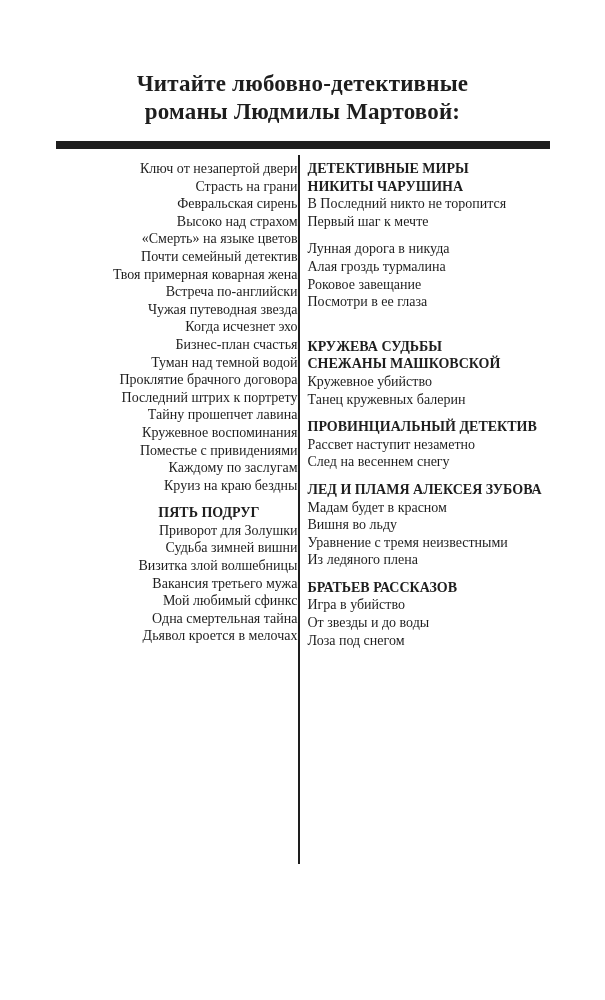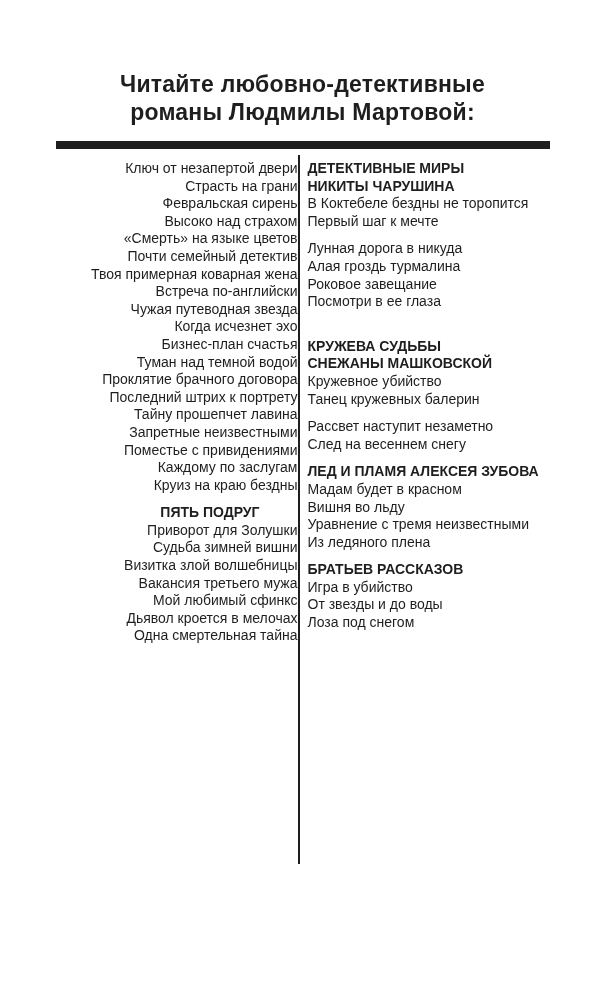--- a/index.html
+++ b/index.html
@@ -4,21 +4,21 @@
 <style>
   :root { --ink:#1e1e1e; --bg:#ffffff; }
   * { box-sizing:border-box; }
   html, body { margin:0; padding:0; }
   body {
     width:605px; height:1000px;
     background:var(--bg);
     color:var(--ink);
     font-family:"Liberation Sans","DejaVu Sans",sans-serif;
   }
-  .page { position:relative; width:605px; height:864px; overflow:hidden; background:var(--bg); }
+  .page { position:relative; width:605px; height:864px; overflow:hidden; background:var(--bg);font-family:Liberation Serif, serif; }
   .title {
     margin:70px auto 0;
     text-align:center;
     font-size:23px;
     line-height:28px;
     font-weight:700;
     white-space:pre-line;
     letter-spacing:0.2px;
   }
   .rule { width:494px; height:8px; background:var(--ink); margin:15px auto 0; }
@@ -53,59 +53,60 @@
           <div class="book-title">Почти семейный детектив</div>
           <div class="book-title">Твоя примерная коварная жена</div>
           <div class="book-title">Встреча по-английски</div>
           <div class="book-title">Чужая путеводная звезда</div>
           <div class="book-title">Когда исчезнет эхо</div>
           <div class="book-title">Бизнес-план счастья</div>
           <div class="book-title">Туман над темной водой</div>
           <div class="book-title">Проклятие брачного договора</div>
           <div class="book-title">Последний штрих к портрету</div>
           <div class="book-title">Тайну прошепчет лавина</div>
-          <div class="book-title">Запретные неизвестными</div>
+          <div class="book-title">Кружевное воспоминания</div>
           <div class="book-title">Поместье с привидениями</div>
           <div class="book-title">Каждому по заслугам</div>
           <div class="book-title">Круиз на краю бездны</div>
         </div>
         <div class="section">
           <div class="section-header">ПЯТЬ ПОДРУГ</div>
           <div class="book-title">Приворот для Золушки</div>
           <div class="book-title">Судьба зимней вишни</div>
           <div class="book-title">Визитка злой волшебницы</div>
           <div class="book-title">Вакансия третьего мужа</div>
           <div class="book-title">Мой любимый сфинкс</div>
+          <div class="book-title">Одна смертельная тайна</div>
           <div class="book-title">Дьявол кроется в мелочах</div>
-          <div class="book-title">Одна смертельная тайна</div>
         </div>
       </div>
 
     <div class="vline"></div>
 
     <div class="col col-right">
         <div class="section">
           <div class="section-header">ДЕТЕКТИВНЫЕ МИРЫ
 НИКИТЫ ЧАРУШИНА</div>
-          <div class="book-title">В Коктебеле бездны не торопится</div>
+          <div class="book-title">В Последний никто не торопится</div>
           <div class="book-title">Первый шаг к мечте</div>
         </div>
         <div class="section">
           <div class="book-title">Лунная дорога в никуда</div>
           <div class="book-title">Алая гроздь турмалина</div>
           <div class="book-title">Роковое завещание</div>
           <div class="book-title">Посмотри в ее глаза</div>
         </div>
         <div class="section extra-gap">
           <div class="section-header">КРУЖЕВА СУДЬБЫ
 СНЕЖАНЫ МАШКОВСКОЙ</div>
           <div class="book-title">Кружевное убийство</div>
           <div class="book-title">Танец кружевных балерин</div>
         </div>
         <div class="section">
+          <div class="section-header">ПРОВИНЦИАЛЬНЫЙ ДЕТЕКТИВ</div>
           <div class="book-title">Рассвет наступит незаметно</div>
           <div class="book-title">След на весеннем снегу</div>
         </div>
         <div class="section">
           <div class="section-header">ЛЕД И ПЛАМЯ АЛЕКСЕЯ ЗУБОВА</div>
           <div class="book-title">Мадам будет в красном</div>
           <div class="book-title">Вишня во льду</div>
           <div class="book-title">Уравнение с тремя неизвестными</div>
           <div class="book-title">Из ледяного плена</div>
         </div>

